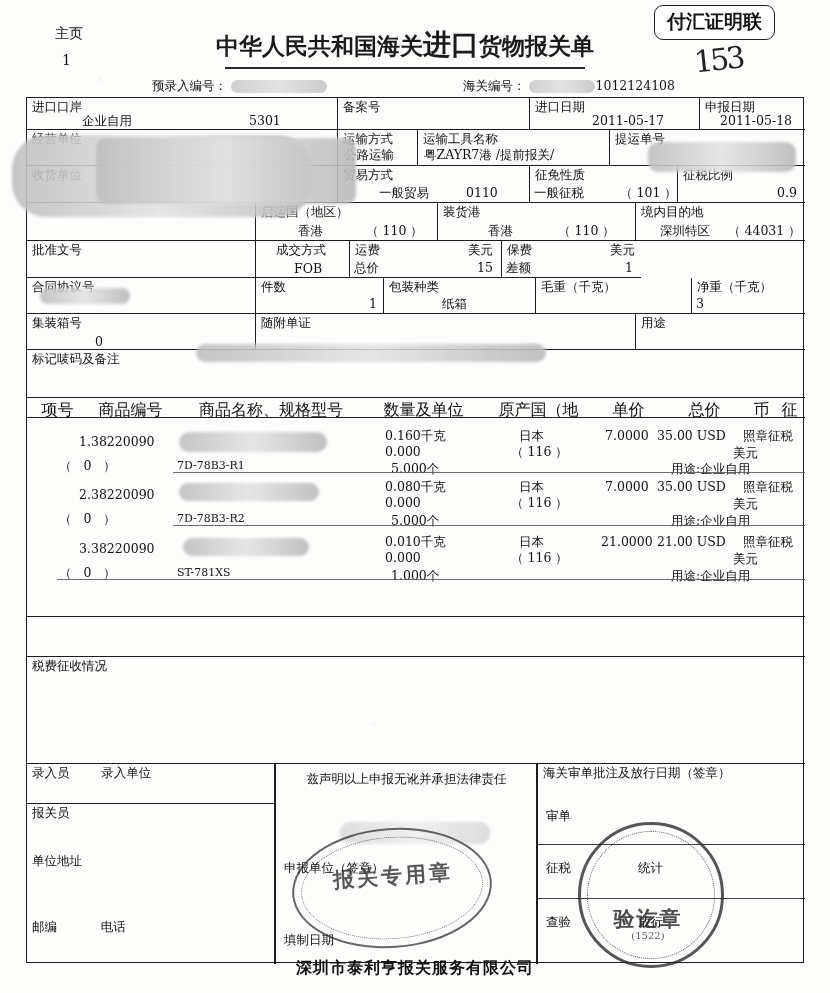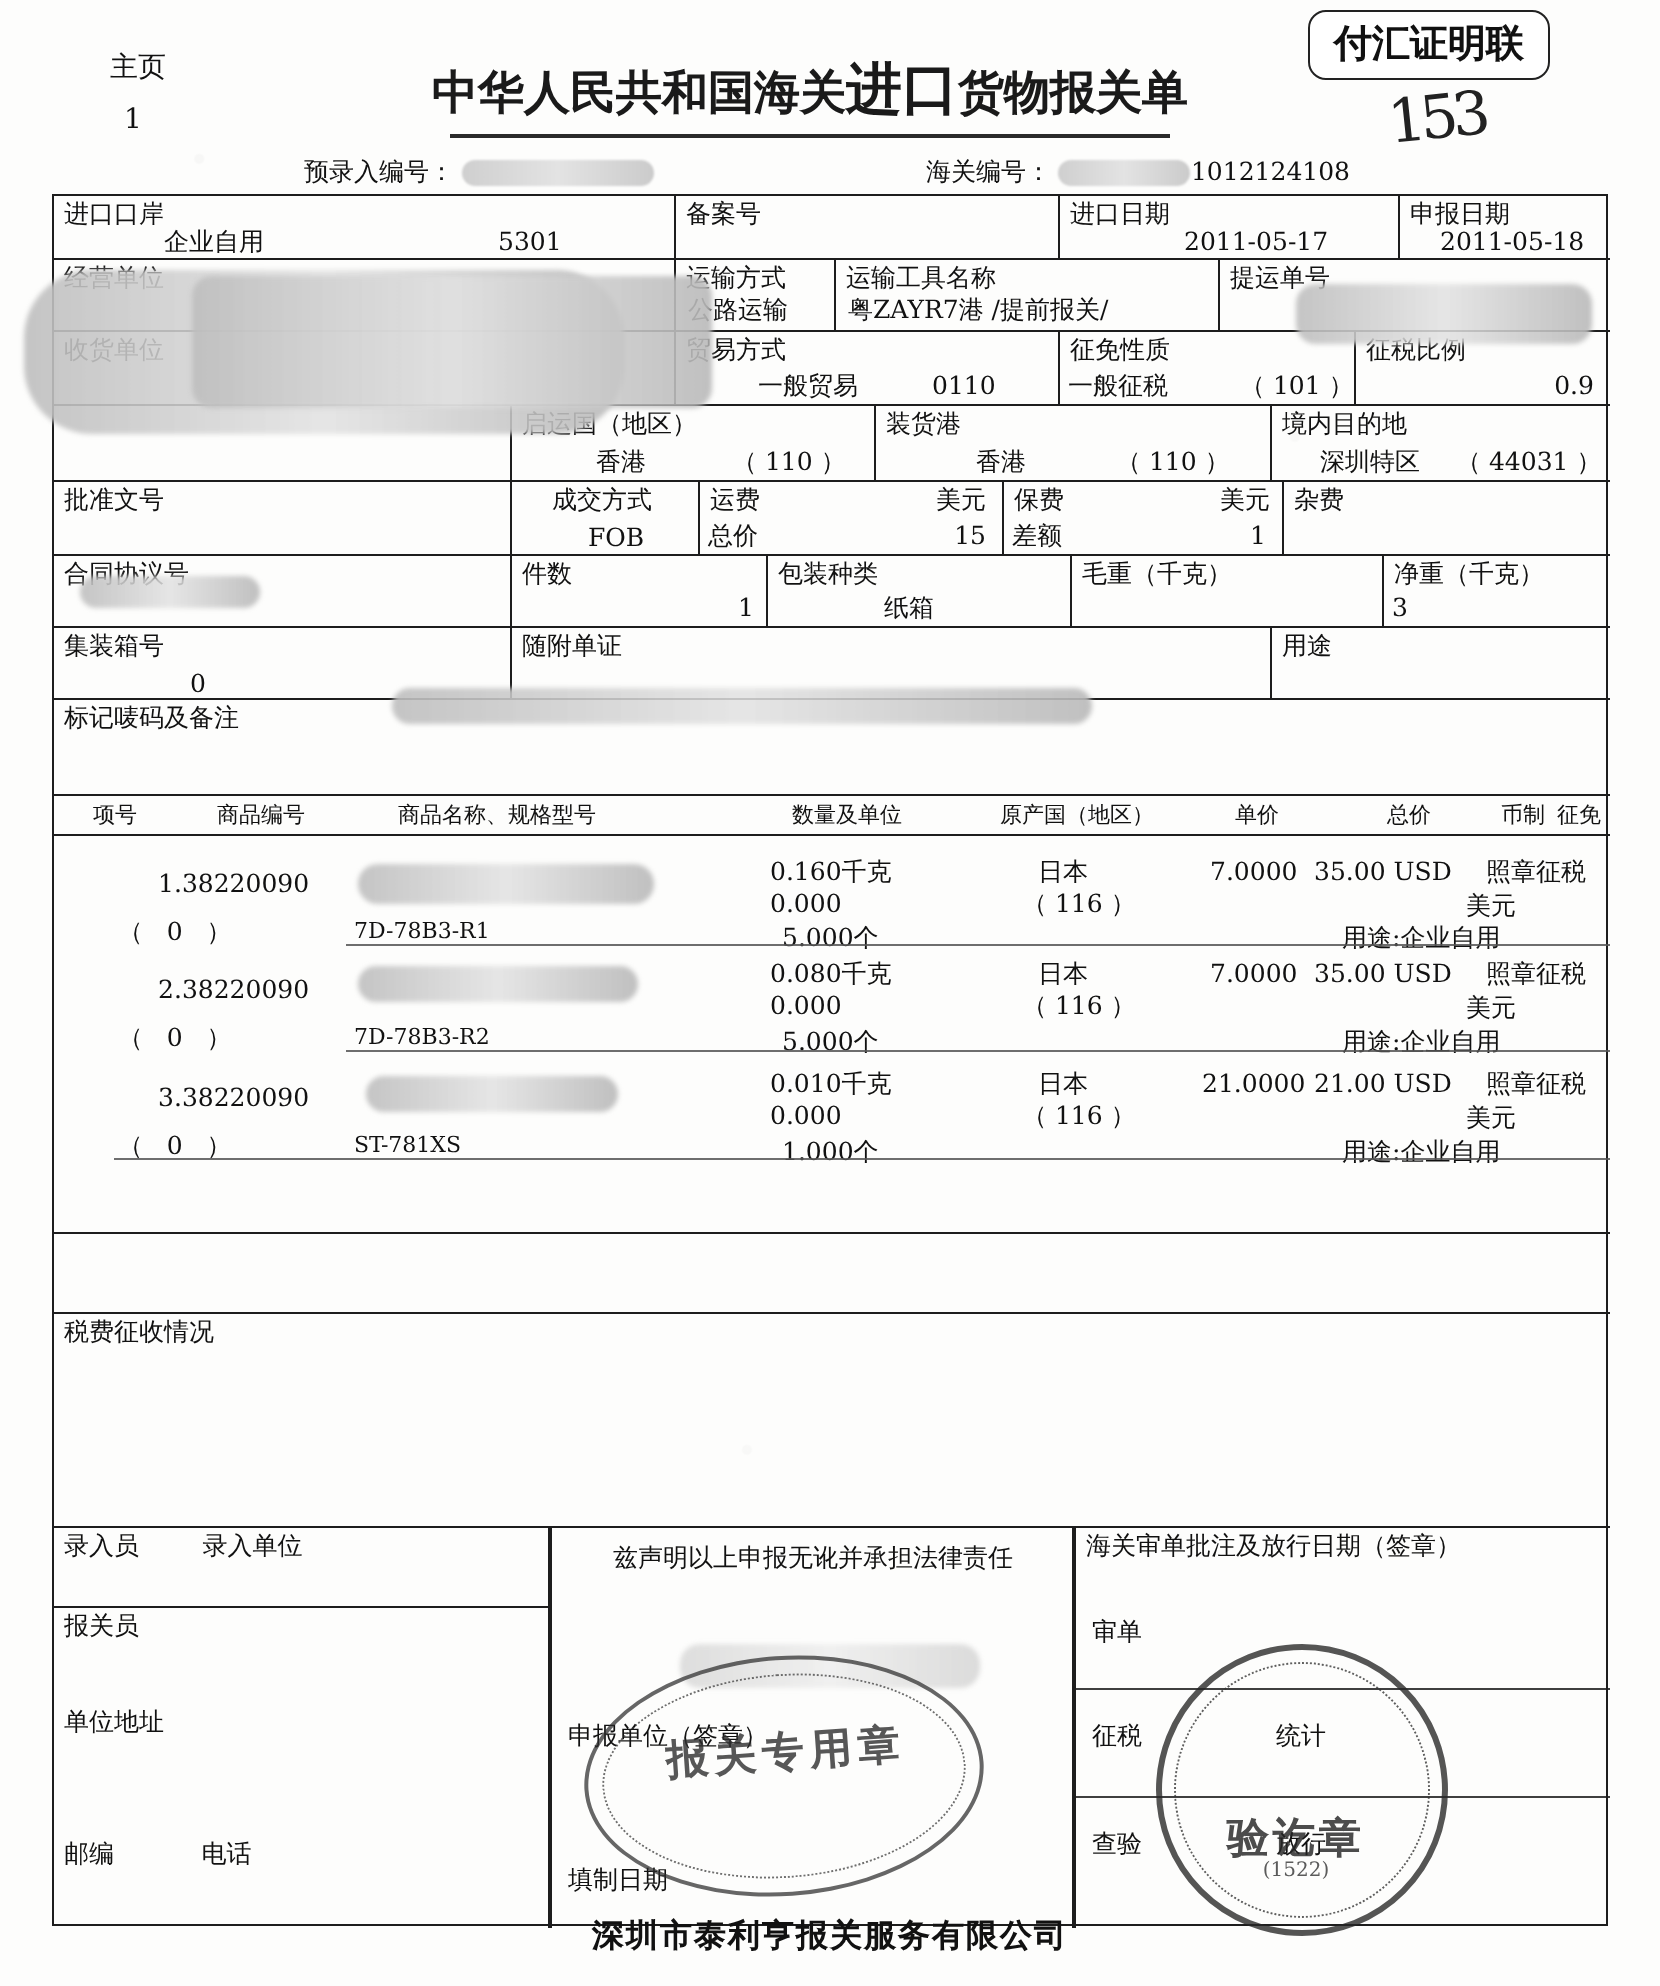--- a/index.html
+++ b/index.html
@@ -111,21 +111,21 @@
   .bl { border-left: 1.1px solid #1d1d1d; }
   .br { border-right: 1.1px solid #1d1d1d; }
   .bb { border-bottom: 1.1px solid #1d1d1d; }
   .lab { display: block; line-height: 14px; }
   .inline-val {
     position: absolute;
     font-size: 12.5px;
   }
 
   
-  .goods-head .cell { font-size: 11px; text-align: center; padding-top: 2px; }
+  .goods-head .cell { font-size: 16px; text-align: center; padding-top: 2px; }
   .g-row {
     position: absolute; left: 0; width: 100%;
     font-size: 12.5px;
   }
   .g-underline {
     position: absolute;
     border-bottom: 1px solid #555;
     opacity: .85;
   }
 
@@ -325,23 +325,20 @@
       <span class="lab">运费</span>
       <span class="inline-val" style="right:8px;top:1px;">美元</span>
       <span class="inline-val" style="left:4px;top:19px;">总价</span>
       <span class="inline-val" style="right:8px;top:19px;">15</span>
     </div>
     <div class="cell bb bl" style="left:474px;top:143px;width:140px;height:37px;">
       <span class="lab">保费</span>
       <span class="inline-val" style="right:6px;top:1px;">美元</span>
       <span class="inline-val" style="left:4px;top:19px;">差额</span>
       <span class="inline-val" style="right:8px;top:19px;">1</span>
-    </div>
-    <div class="cell bb bl" style="left:614px;top:143px;width:164px;height:37px;">
-      <span class="lab">杂费</span>
     </div>
 
     <div class="cell bb" style="left:0;top:180px;width:228px;height:36px;">
       <span class="lab">合同协议号</span>
     </div>
     <div class="cell bb bl" style="left:228px;top:180px;width:128px;height:36px;">
       <span class="lab">件数</span>
       <span class="inline-val" style="right:6px;top:18px;">1</span>
     </div>
     <div class="cell bb bl" style="left:356px;top:180px;width:152px;height:36px;">

